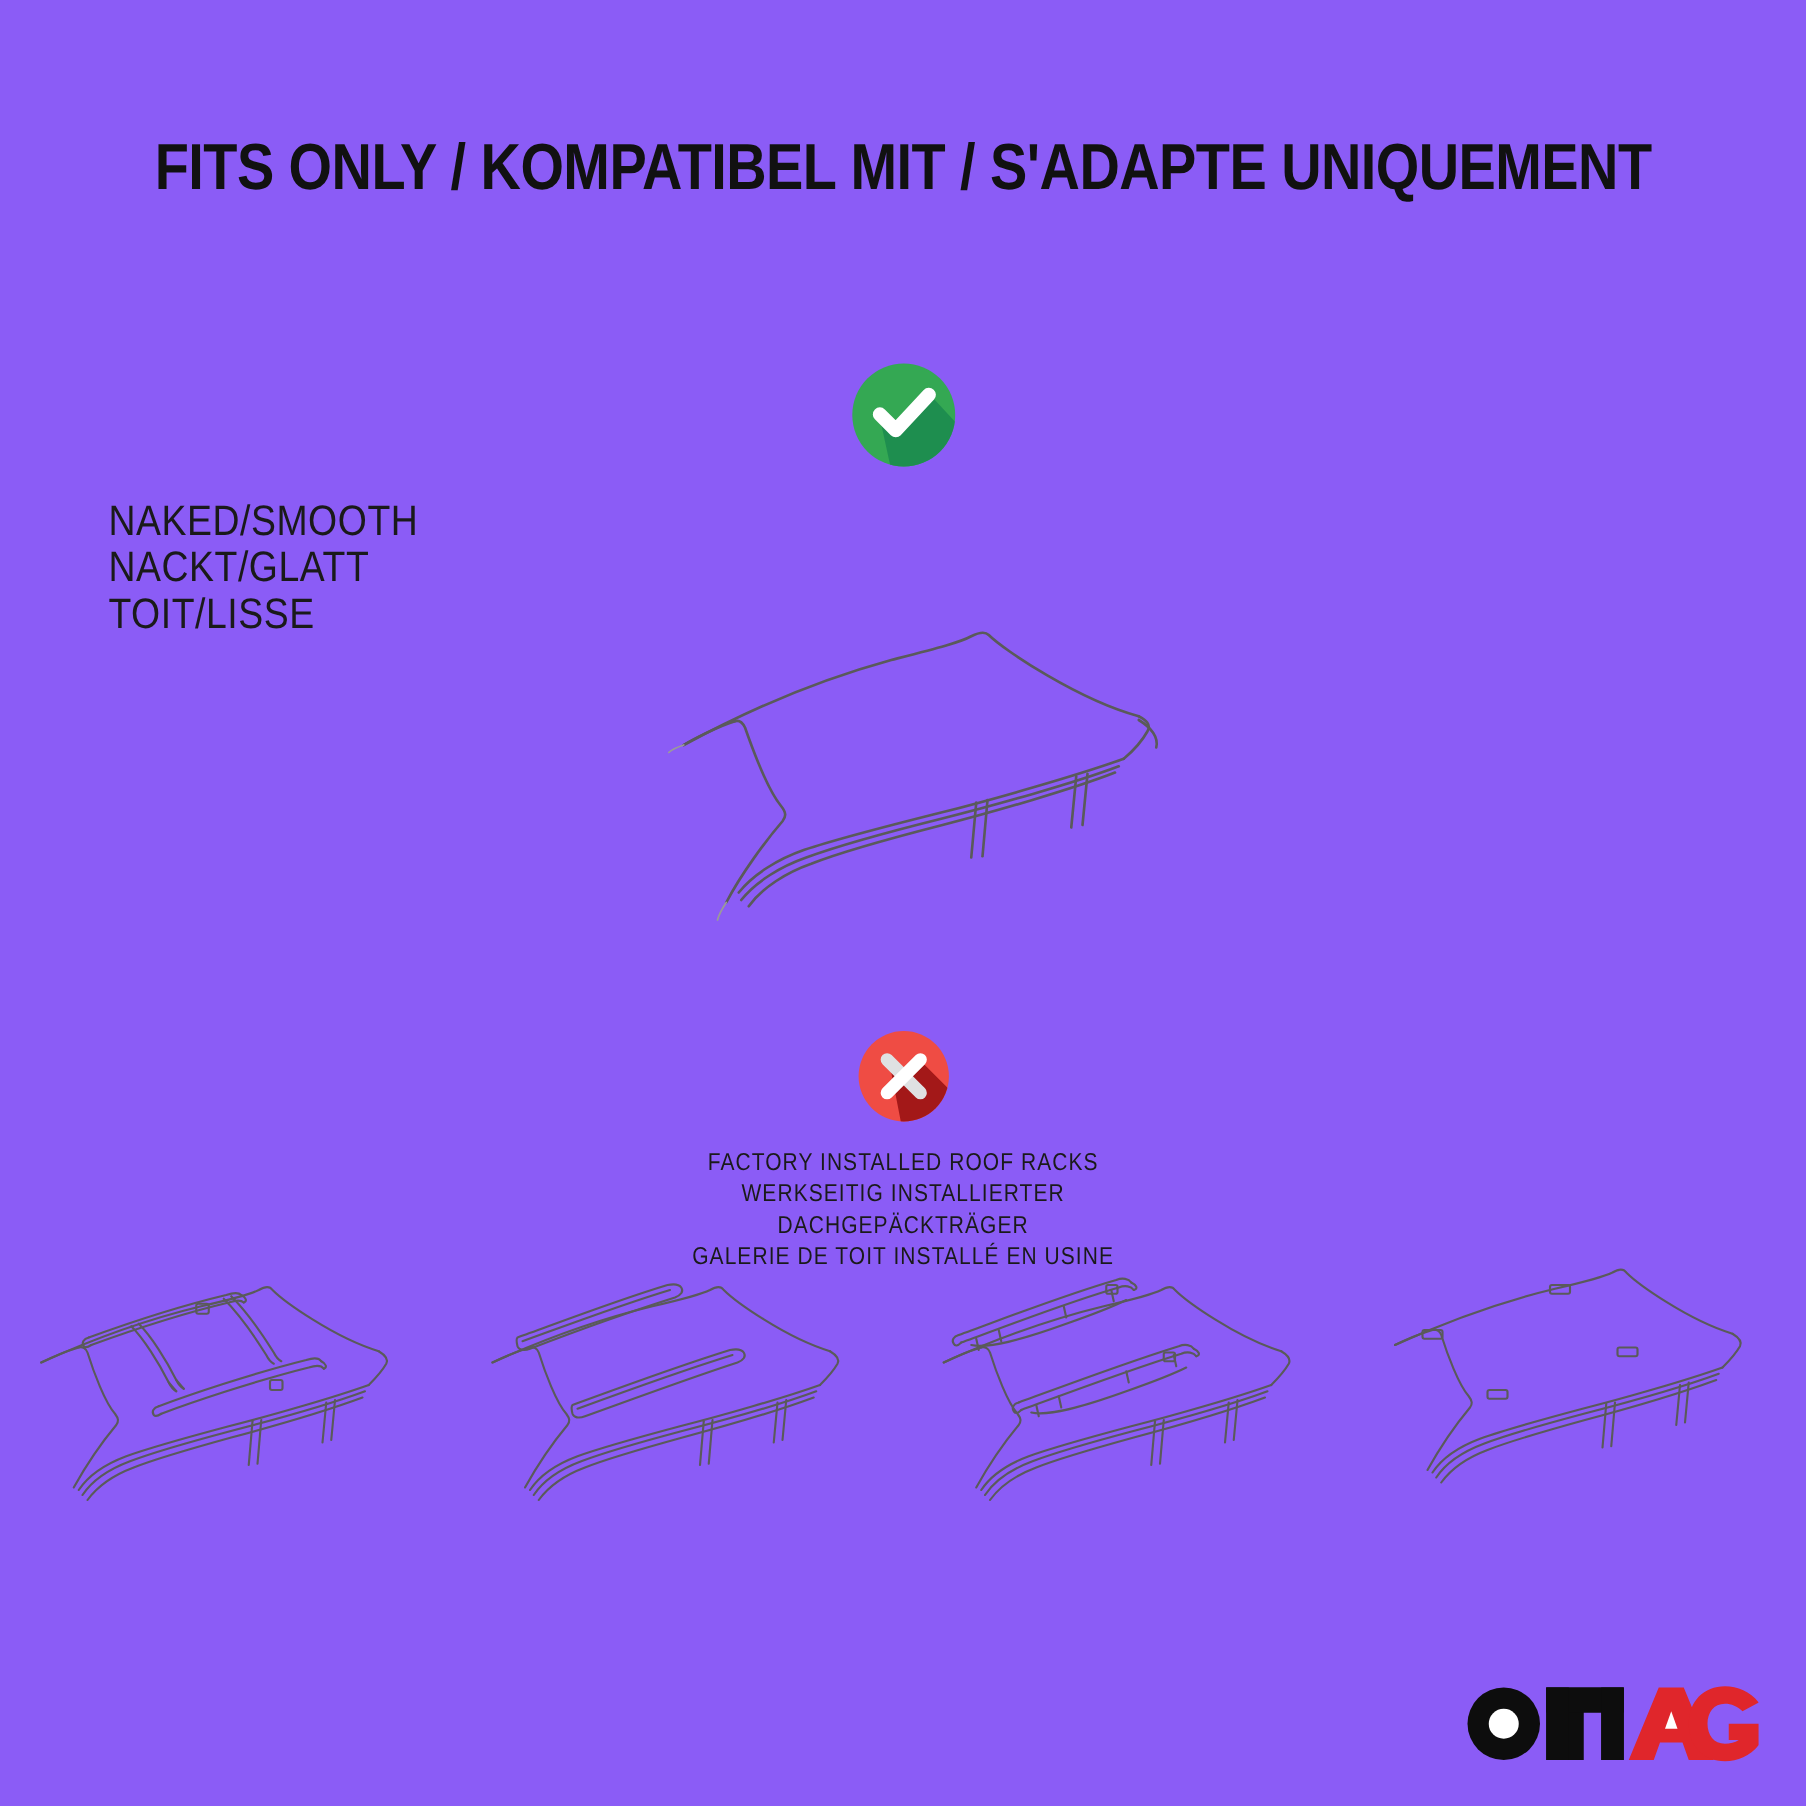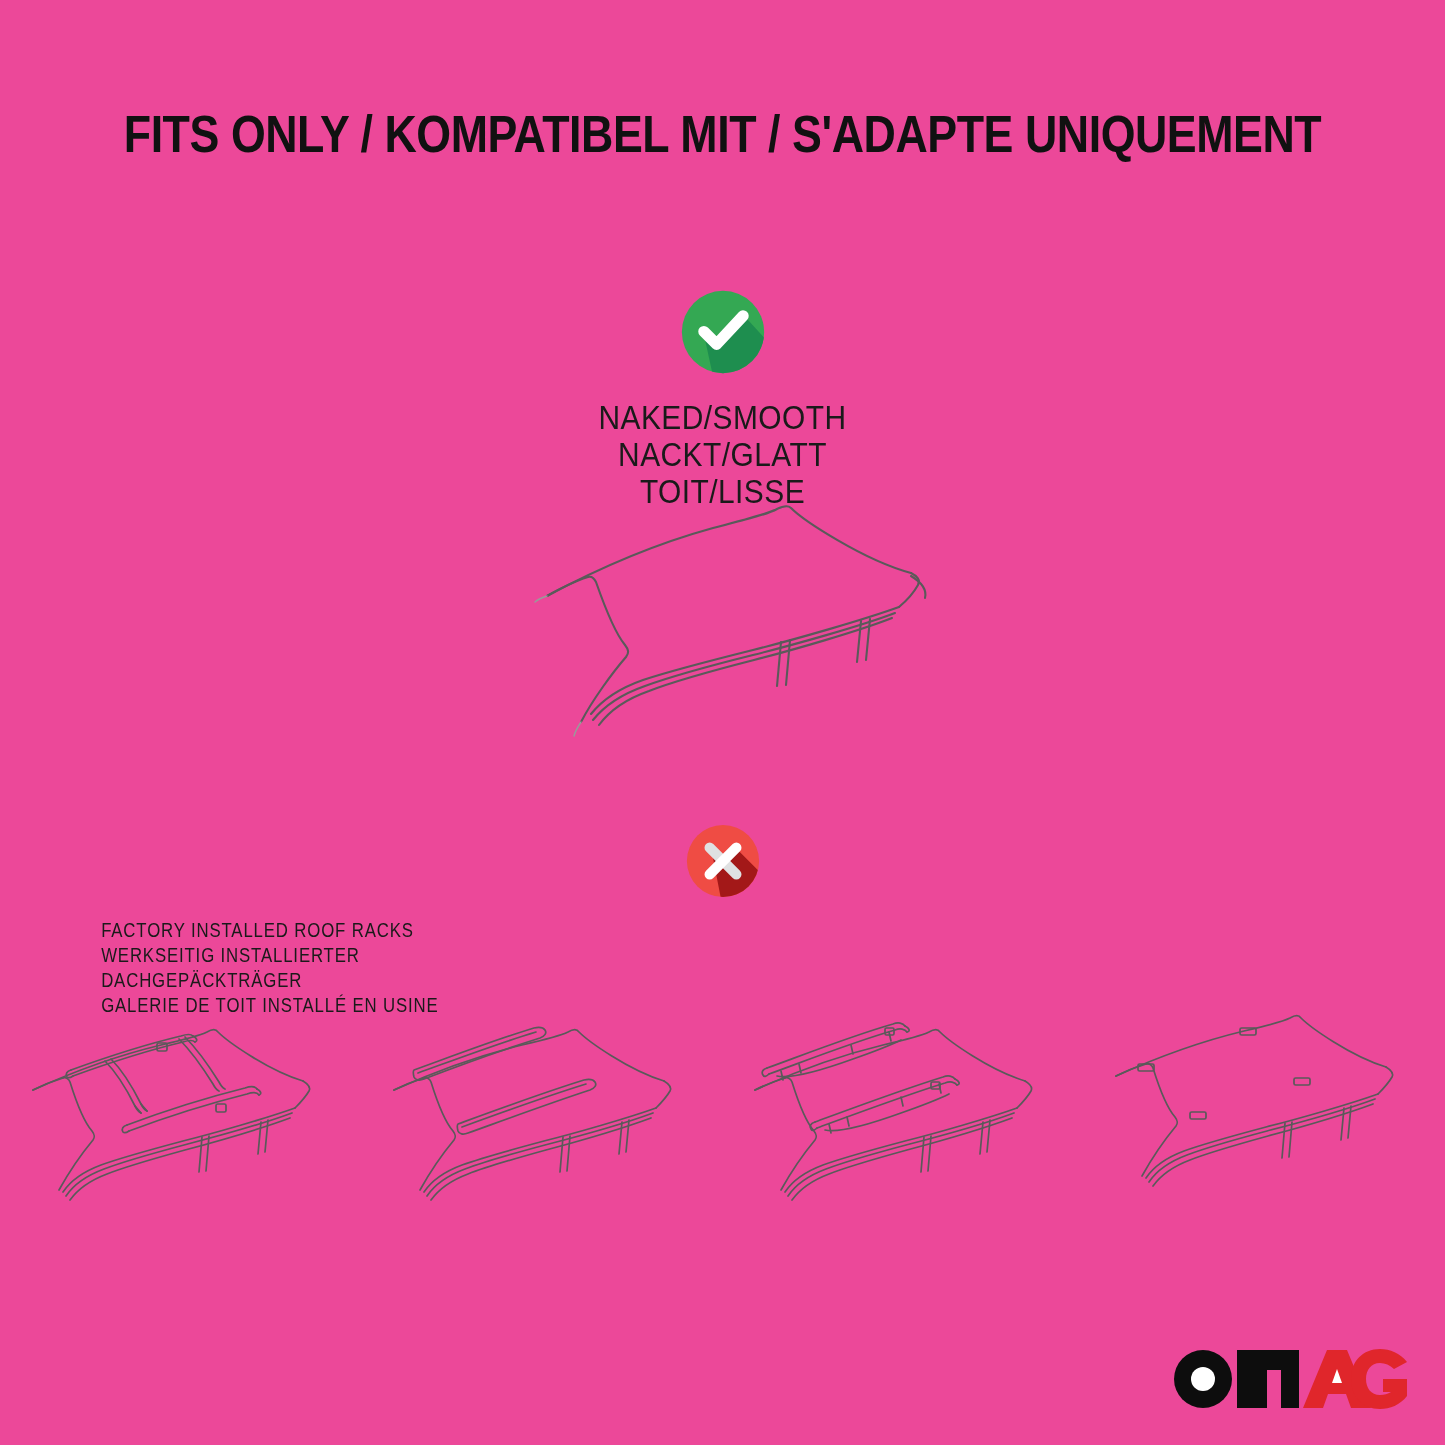--- a/index.html
+++ b/index.html
@@ -8,21 +8,21 @@
     padding: 0;
     background: #ffffff;
   }
   body {
     font-family: "Liberation Sans", sans-serif;
   }
   #page {
     position: relative;
     width: 1445px;
     height: 1445px;
-    background: #ec4899;
+    background: #8b5cf6;
     overflow: hidden;
   }
 
   
   .title {
     position: absolute;
     left: 0;
     top: 103px;
     width: 1445px;
     text-align: center;
@@ -36,21 +36,21 @@
     transform-origin: 50% 50%;
     white-space: nowrap;
   }
 
   
   .hero {
     position: absolute;
     left: 0;
     top: 283px;
     width: 1445px;
-    text-align: center;
+    text-align: left;
   }
   .hero-icon-wrap {
     width: 98px;
     height: 98px;
     margin: 0 auto;
   }
   .hero-labels {
     margin-top: 18px;
     font-family: "Liberation Sans", sans-serif;
     font-size: 34px;
@@ -74,20 +74,21 @@
   .row {
     position: absolute;
     left: 0;
     top: 818px;
     width: 1445px;
     display: flex;
     align-items: flex-start;
   }
   .cell {
     flex: 1 1 0;
+    text-align: center;
     position: relative;
   }
   .cell-icon-wrap {
     width: 86px;
     height: 86px;
     margin: 0 auto;
   }
   .cell-labels {
     margin-top: 14px;
     font-family: "Liberation Sans", sans-serif;

